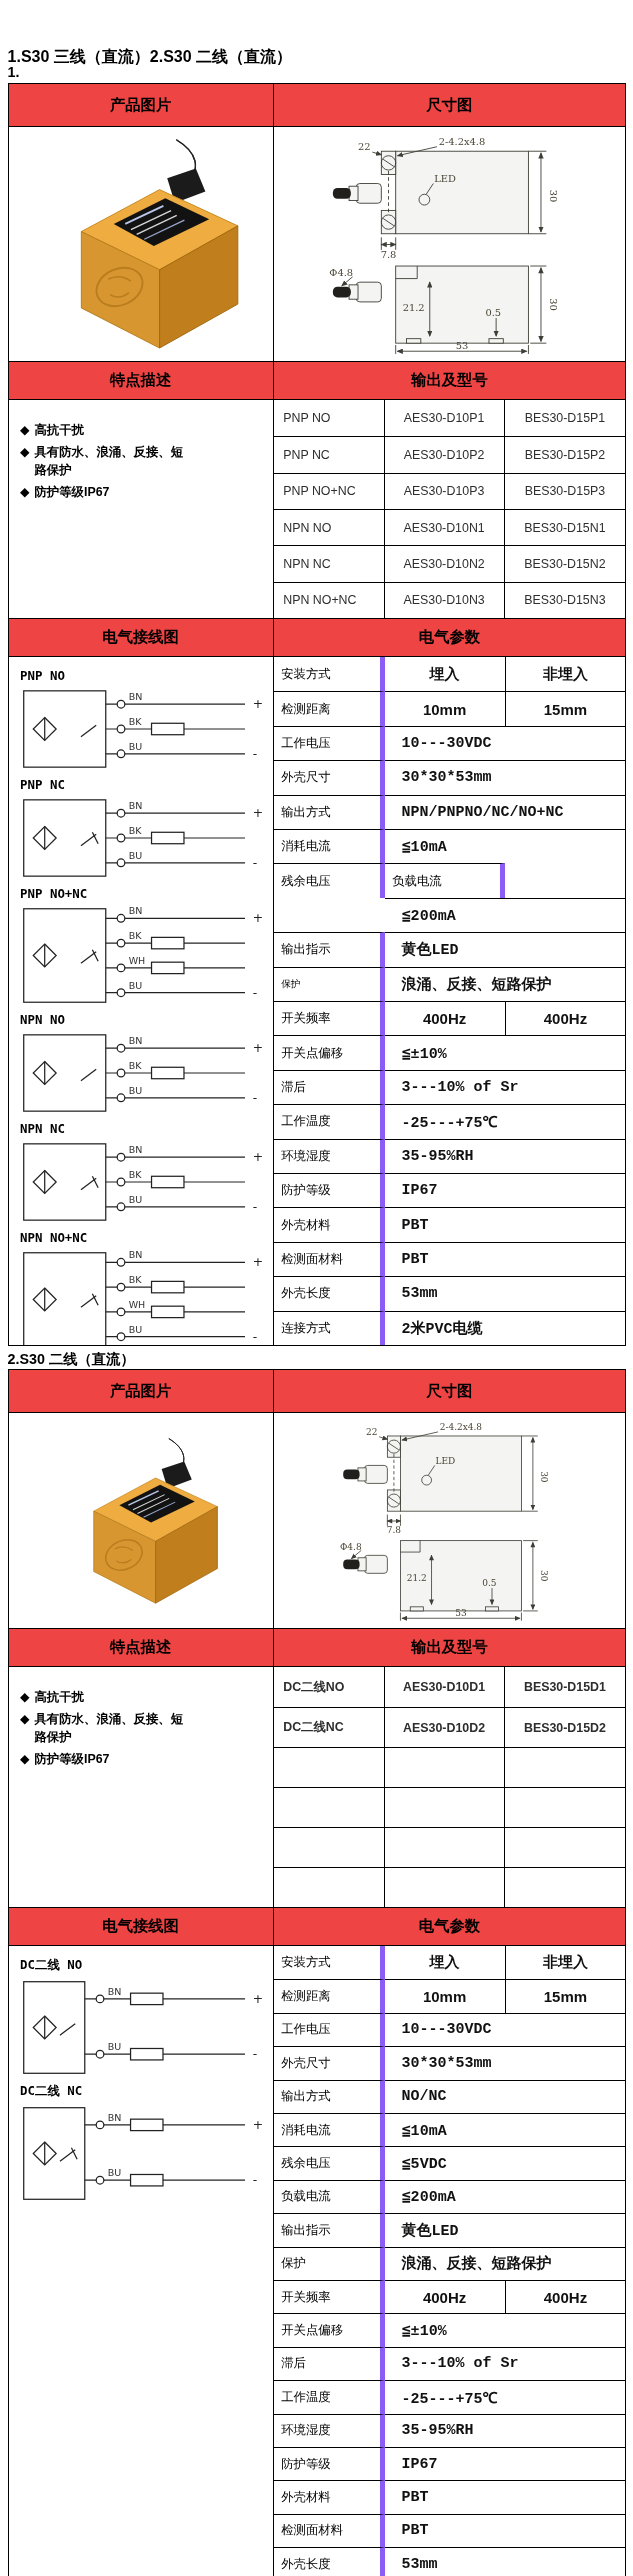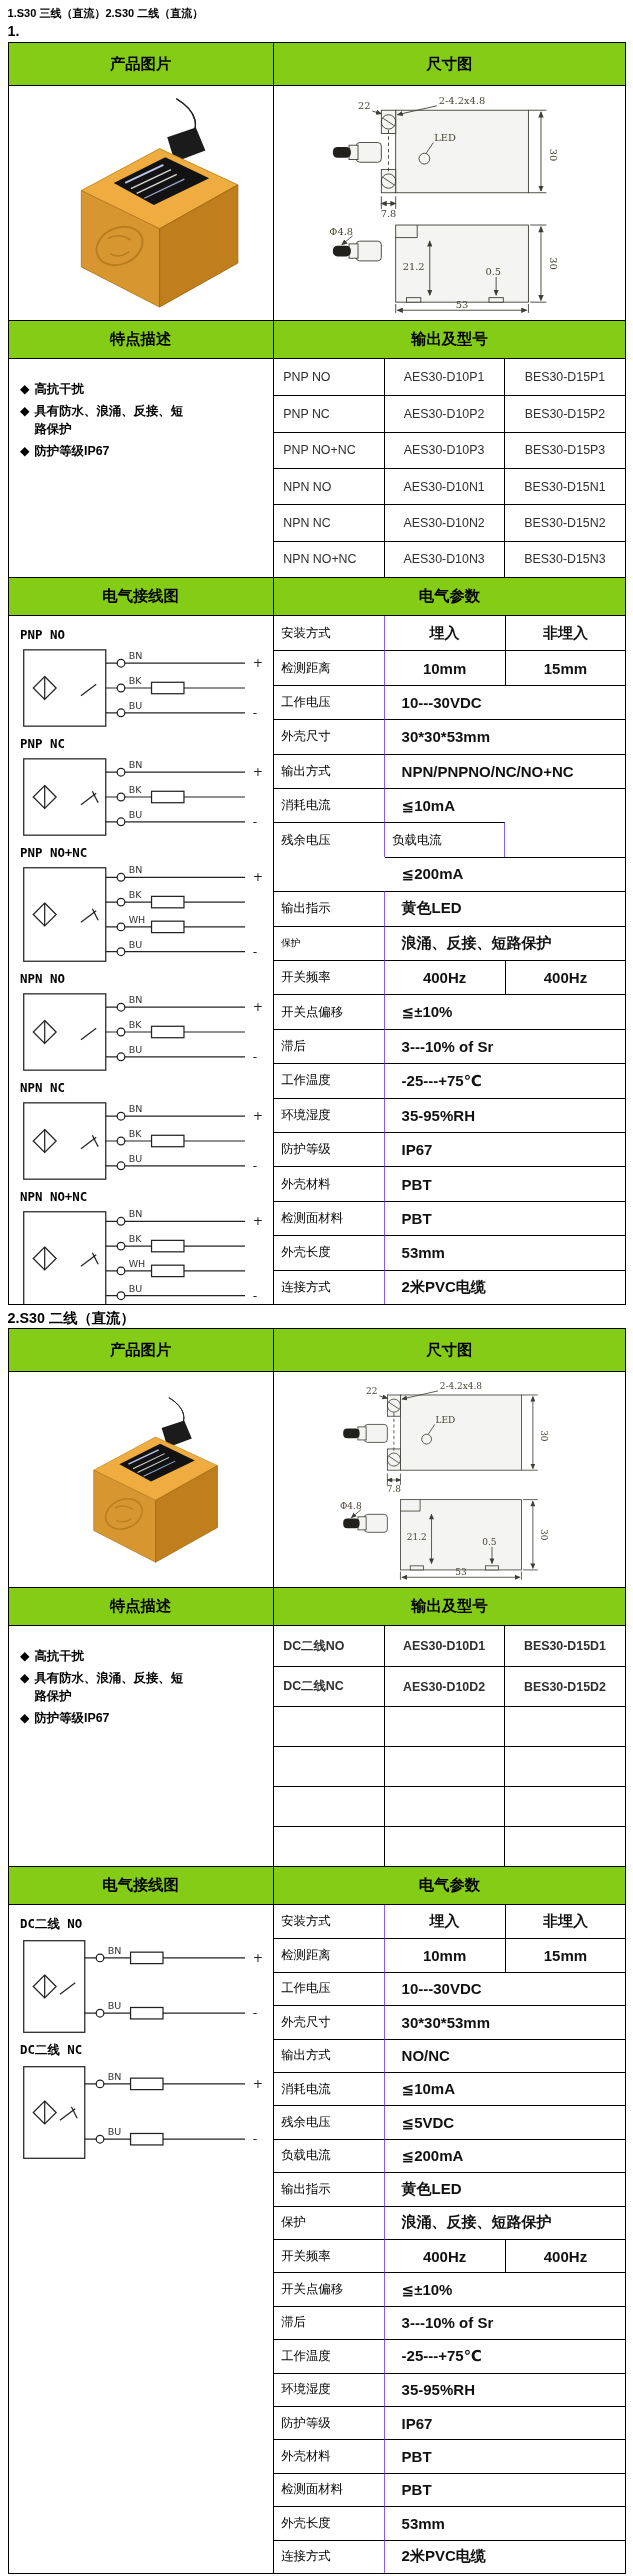--- a/index.html
+++ b/index.html
@@ -1,22 +1,22 @@
 <!DOCTYPE html>
 <html><head>
 <meta charset="utf-8">
 <style>
   html,body{margin:0;padding:0;background:#fff;}
   body{width:633px;font-family:"Liberation Sans","DejaVu Sans",sans-serif;color:#000;}
-  .doc-title{font-weight:bold;font-size:11px;padding:5.7px 0 0 7.6px;height:23px;box-sizing:border-box;white-space:nowrap;}
+  .doc-title{font-weight:bold;font-size:16px;padding:5.7px 0 0 7.6px;height:23px;box-sizing:border-box;white-space:nowrap;margin-top:41px;}
   .doc-sub{font-weight:bold;font-size:14.3px;padding-left:7.6px;height:19px;box-sizing:border-box;}
   .tbl{margin:0 6.7px 0 7.6px;border:1.9px solid #000;}
   .trow{display:flex;box-sizing:border-box;}
   .trow + .trow{border-top:1px solid #000;}
-  .thead{background:#84cc16;}
+  .thead{background:#ef4444;}
   .hcell{display:flex;align-items:center;justify-content:center;font-weight:bold;font-size:15.3px;}
   .cleft{width:265px;border-right:1px solid #000;box-sizing:border-box;flex:0 0 auto;}
   .cright{flex:1;box-sizing:border-box;min-width:0;}
   .tcell{overflow:hidden;}
   .photo-cell{display:flex;align-items:center;justify-content:center;}
   .dim-cell{display:flex;align-items:center;justify-content:center;}
   .sec2 .photo-cell svg{width:181px;height:172px;}
   .sec2 .dim-cell svg{width:267px;height:206px;}
   
   .features{padding:21px 5.7px 0 11.5px;font-size:12.4px;}
@@ -26,24 +26,24 @@
   
   .out-table{display:grid;grid-template-columns:111px 120px 1fr;height:100%;}
   .out-cell{display:flex;align-items:center;font-size:12.4px;color:#2e2e2e;box-sizing:border-box;min-width:0;}
   .out-cell.c0{padding-left:9.6px;border-right:1px solid #000;}
   .out-cell.c1{justify-content:center;border-right:1px solid #000;}
   .out-cell.c2{justify-content:center;}
   .out-cell.bt{border-top:1px solid #000;}
   
   .par-table{display:grid;grid-template-columns:111px 120px 1fr;height:100%;}
   .par-cell{box-sizing:border-box;display:flex;align-items:center;min-width:0;}
-  .par-label{padding-left:7.6px;font-size:12.4px;border-right:1px solid #8b5cf6;}
+  .par-label{padding-left:7.6px;font-size:12.4px;border-right:5px solid #8b5cf6;}
   .par-label.small{font-size:9.6px;}
   .par-val{font-size:15px;font-weight:600;color:#111;}
-  .par-val.wide{grid-column:2/4;padding-left:17px;}
+  .par-val.wide{grid-column:2/4;padding-left:17px;font-family:Liberation Mono, monospace;}
   .par-val.s1{justify-content:center;}
   .par-val.s2{justify-content:center;border-left:1px solid #000;}
   .par-cell.bt{border-top:1px solid #000;}
   
   .wiring{padding:9.6px 0 0 9.6px;}
   .wire-block{margin-bottom:1.9px;}
   .wire-title{font-family:"DejaVu Sans Mono","Liberation Mono",monospace;font-weight:bold;font-size:12.4px;margin:1.9px 0 0 1.9px;color:#000;}
   .wire-block svg{display:block;}
   .wl{stroke:#222;stroke-width:1.3;fill:none;}
   .wtext{font-size:10px;fill:#333;font-family:"DejaVu Sans",sans-serif;}

